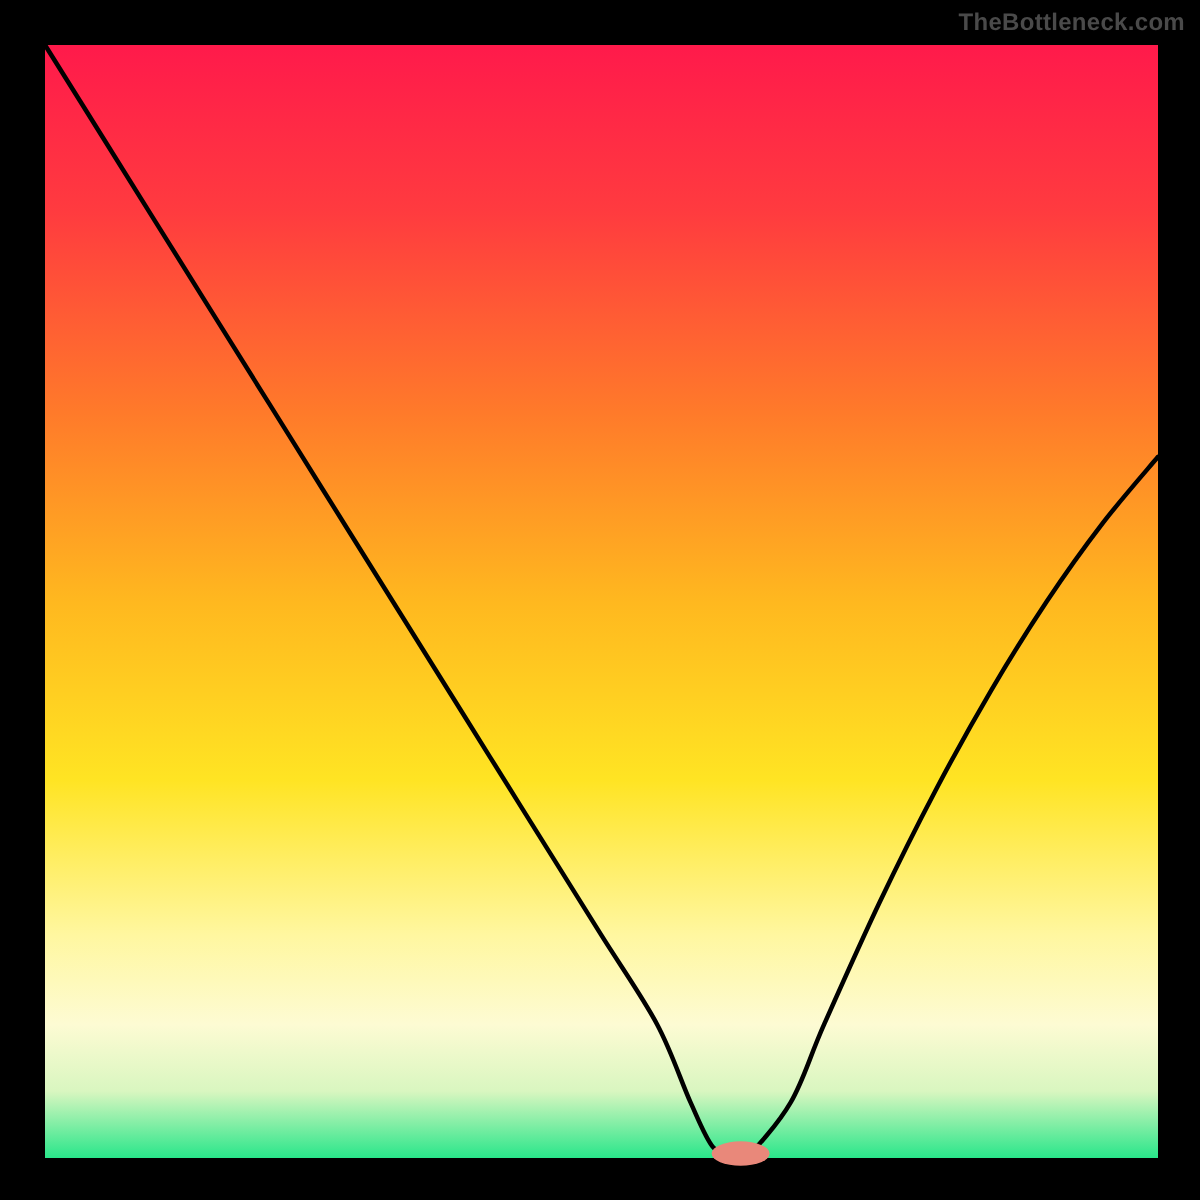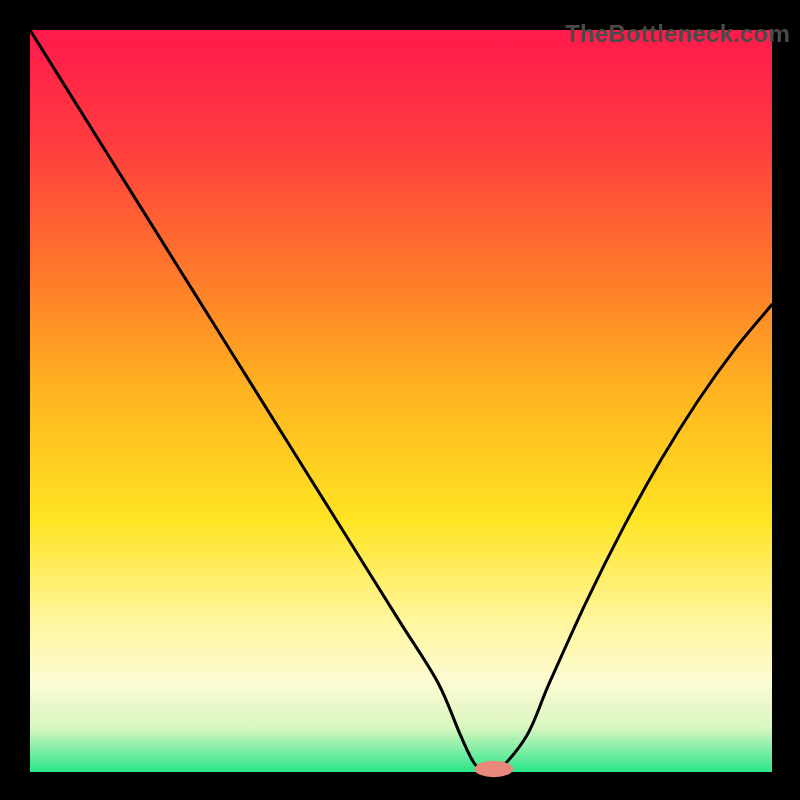--- a/index.html
+++ b/index.html
@@ -11,24 +11,24 @@
     overflow: hidden;
     font-family: Arial, Helvetica, sans-serif;
   }
   .chart-wrap {
     position: relative;
     width: 800px;
     height: 800px;
   }
   .watermark {
     position: absolute;
-    top: 20px;
+    top: 7px;
     right: 10px;
     color: #4a4a4a;
-    font-size: 24px;
+    font-size: 16px;
     font-weight: 600;
     letter-spacing: 0.2px;
     z-index: 20;
   }
   svg {
     position: absolute;
     top: 0;
     left: 0;
   }
 </style>

